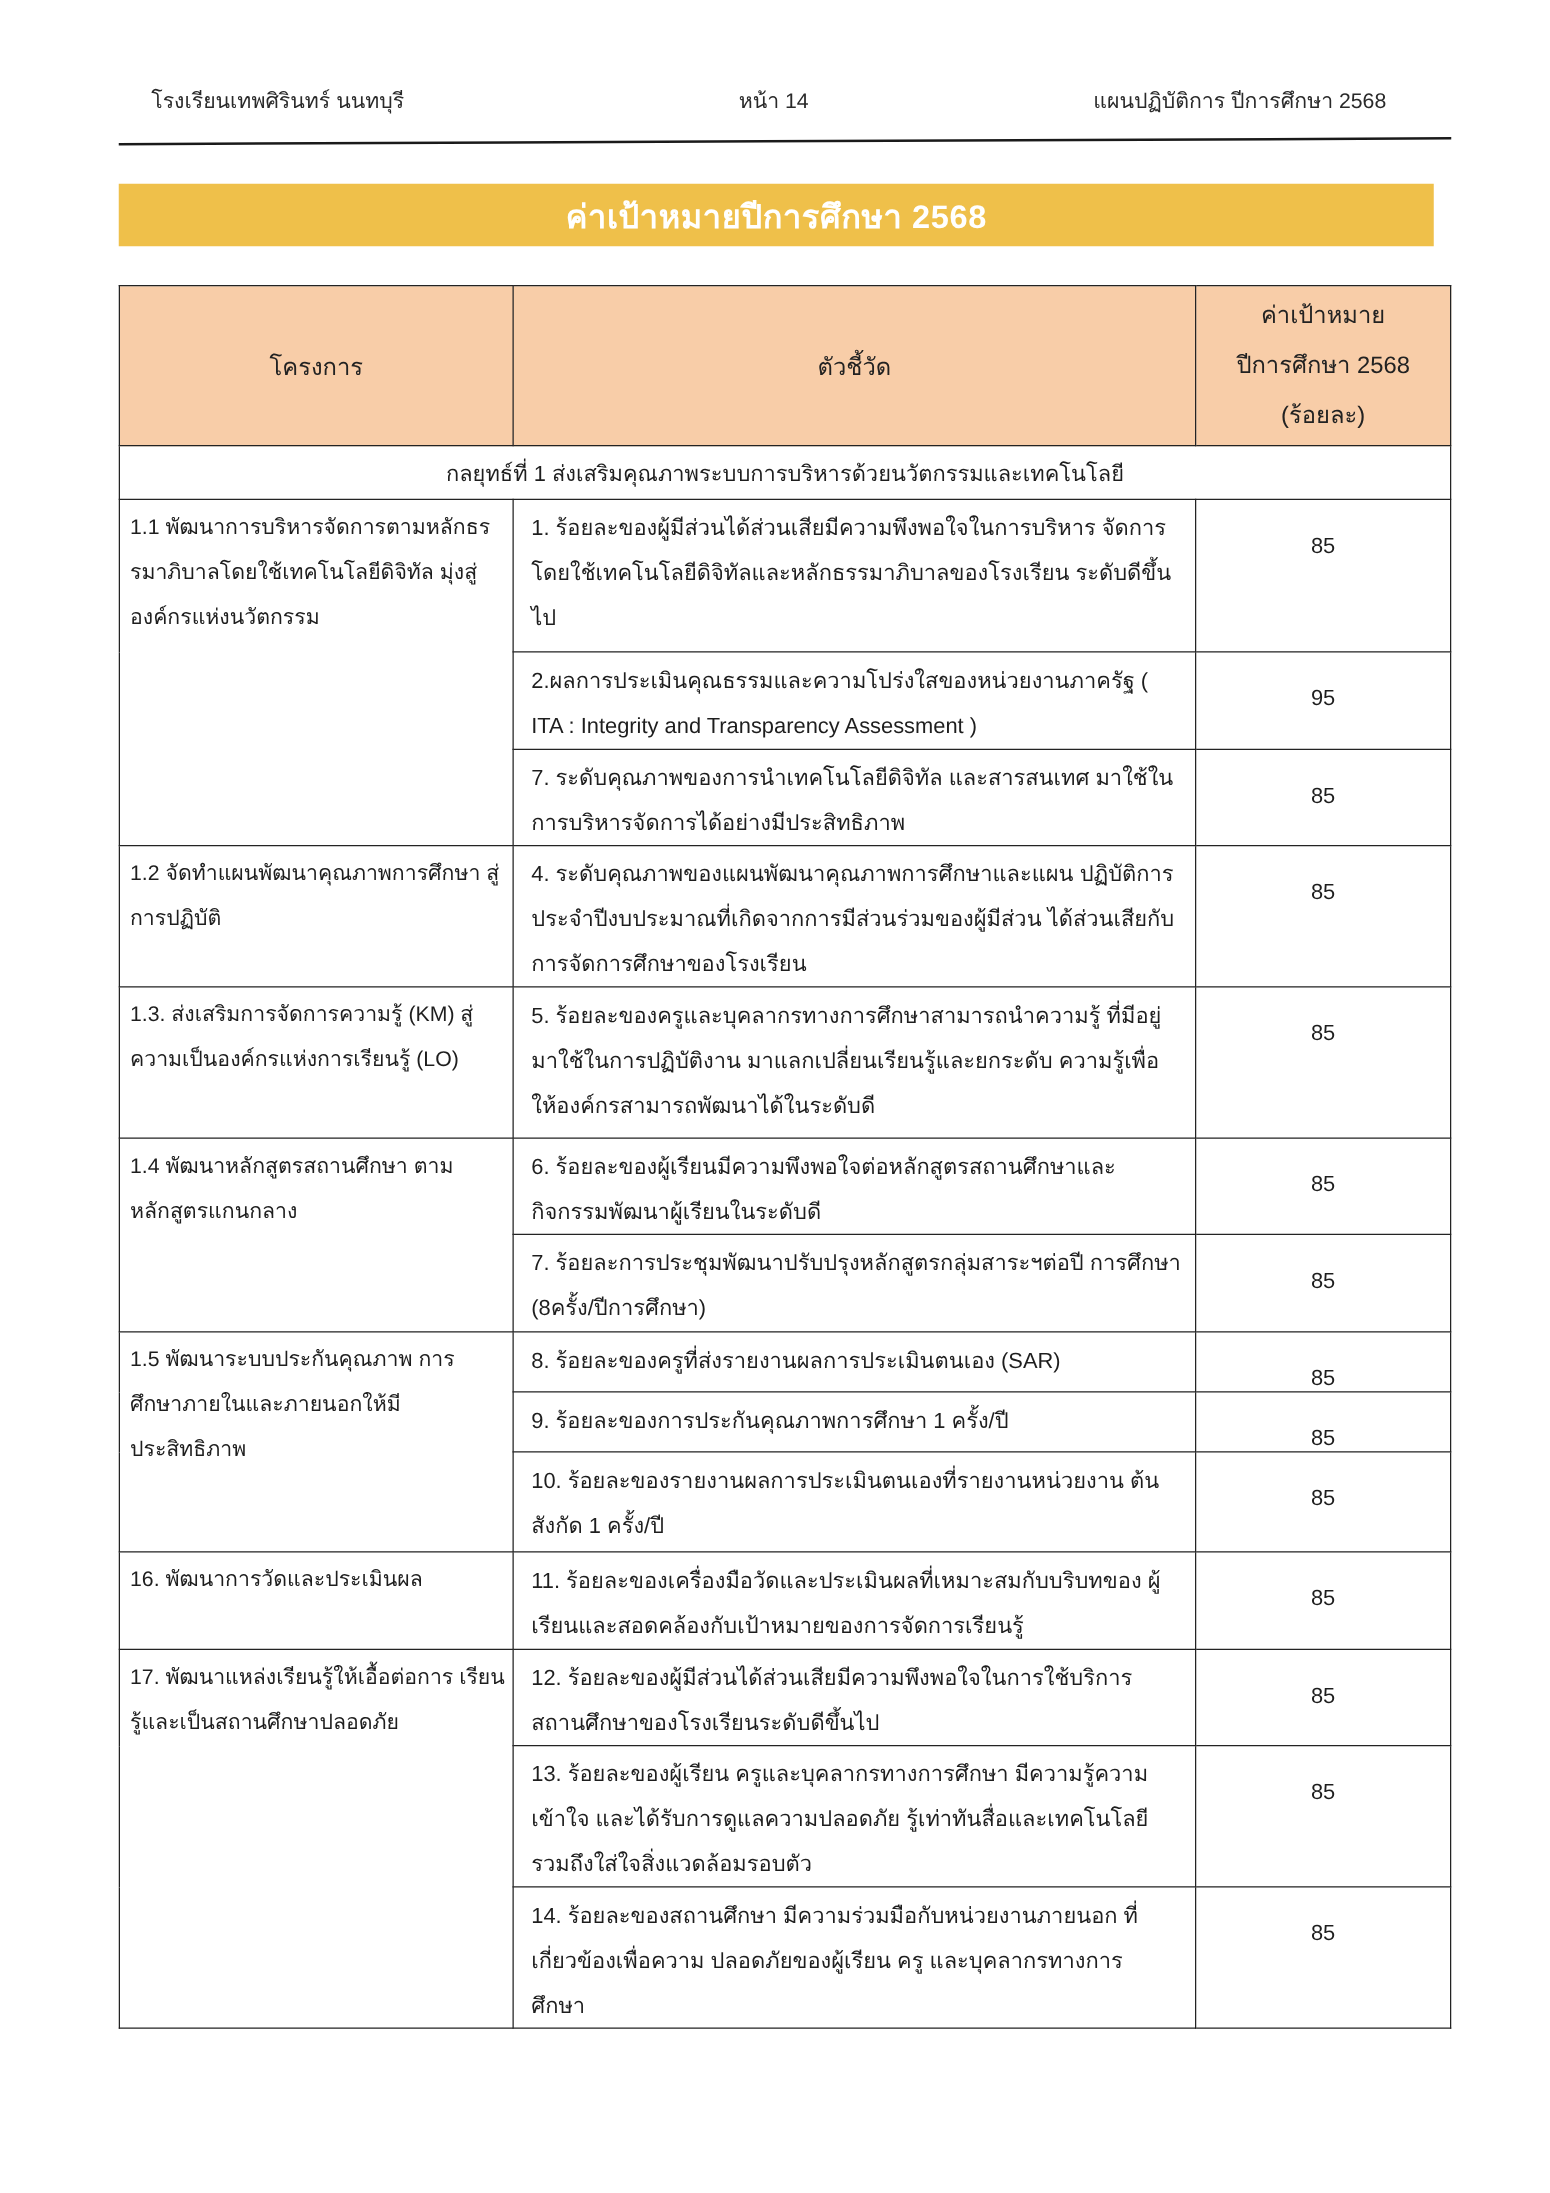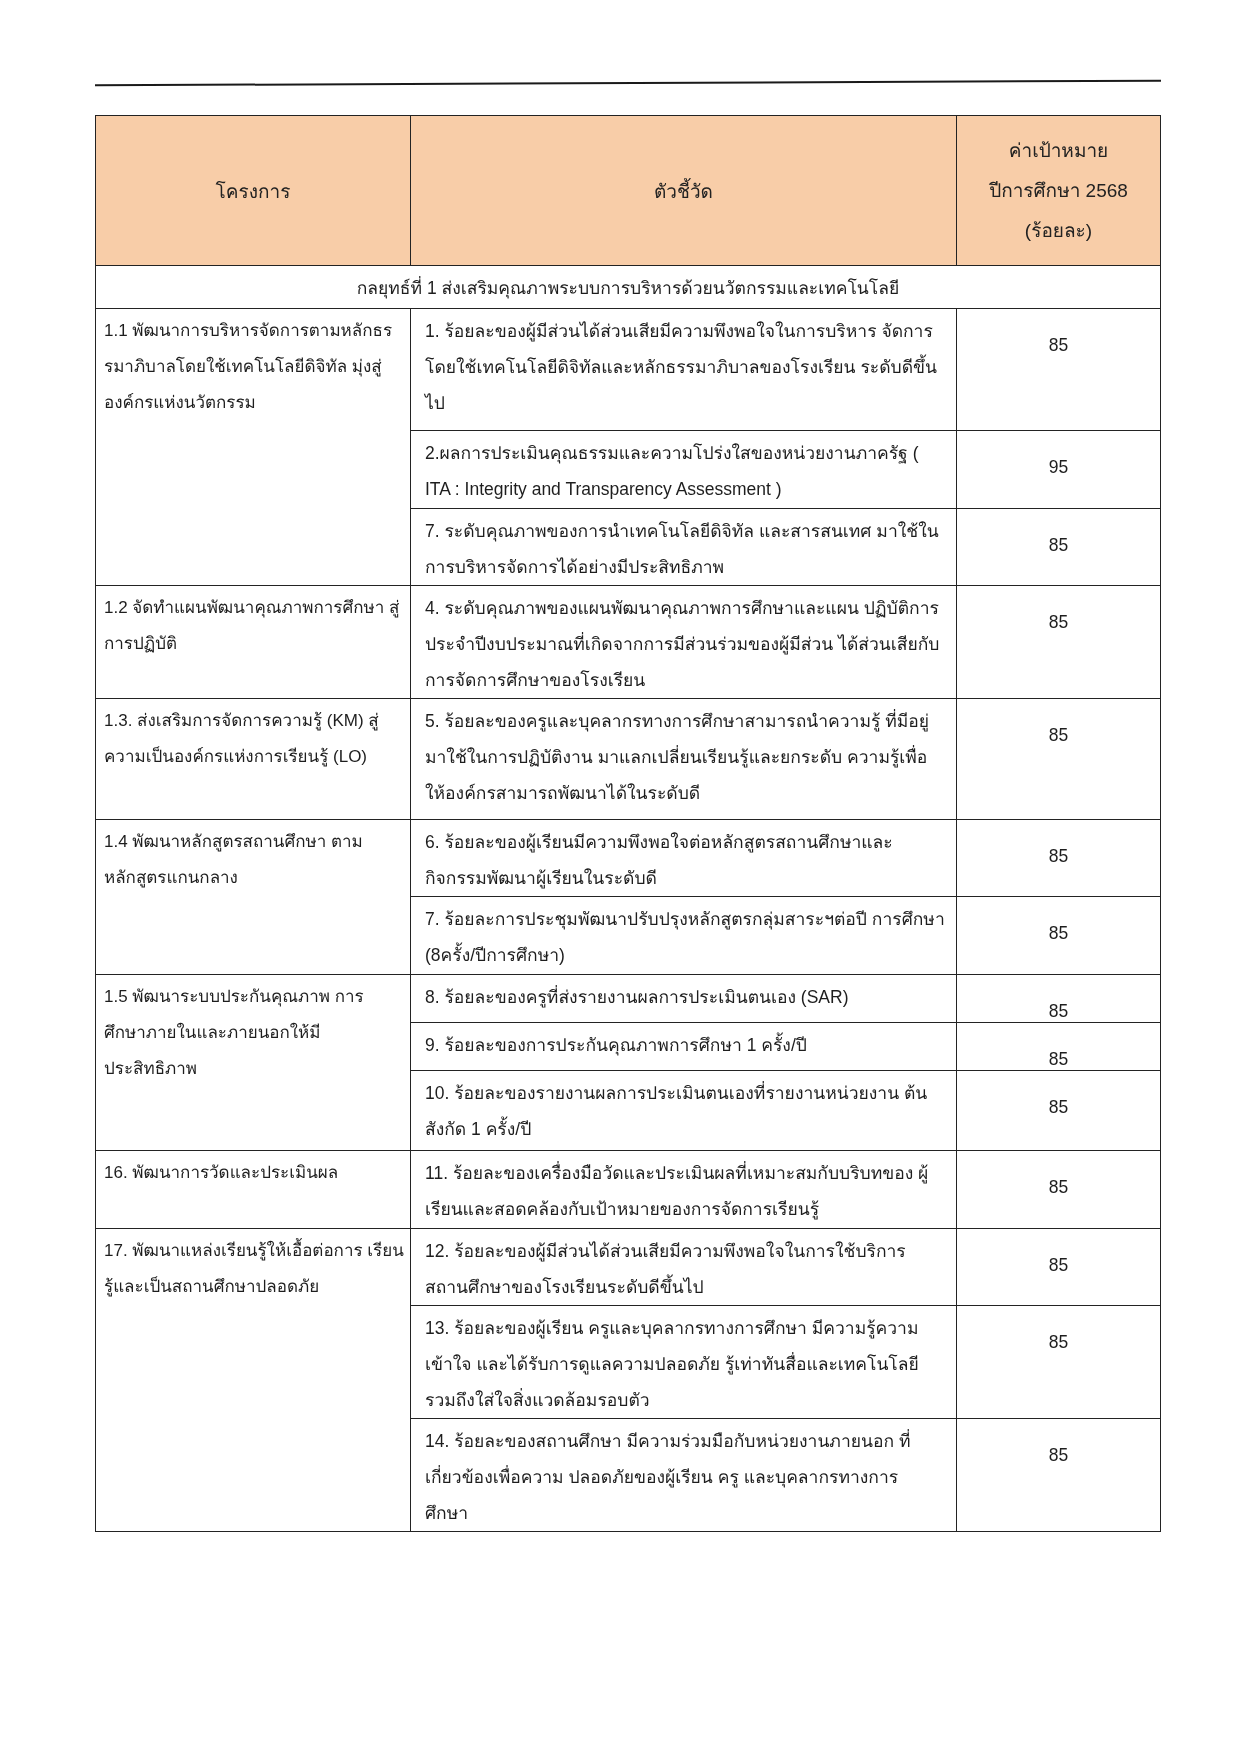--- a/index.html
+++ b/index.html
@@ -37,21 +37,21 @@
     margin-top:31px;
     border-collapse:collapse; table-layout:fixed;
     width:1065px;
   }
   col.c-project { width:315px; }
   col.c-indicator { width:546px; }
   col.c-target { width:204px; }
   th, td { border:1.5px solid #232323; vertical-align:top; }
   thead th {
     background:#f8cda8; font-weight:normal; font-size:19px;
-    vertical-align:middle; text-align:center; height:150px;
+    vertical-align:middle; text-align:center; height:128px;
     color:#222;
   }
   thead th .tline { line-height:40px; }
   tr.strategy-row td {
     height:43px; vertical-align:middle;
     font-size:17.5px; padding:2px 8px 0 8px;text-align:center;
   }
   td.project {
     font-size:17px; line-height:36px; padding:4px 6px 0 8px;
   }
@@ -60,23 +60,31 @@
   }
   td.target {
     text-align:center; font-size:17.5px; padding-top:26px;
   }
 </style>
 </head>
 <body>
 
 <div class="page">
 
+  <div class="doc-header">
+    <span class="school">โรงเรียนเทพศิรินทร์ นนทบุรี</span>
+    <span class="pageno">หน้า 14</span>
+    <span class="plan">แผนปฏิบัติการ ปีการศึกษา 2568</span>
+  </div>
 
   <div class="header-rule"></div>
 
+  <div class="banner">
+    <span>ค่าเป้าหมายปีการศึกษา 2568</span>
+  </div>
 
   <table class="targets">
     <colgroup>
       <col class="c-project">
         <col class="c-indicator">
         <col class="c-target">
     </colgroup>
     <thead>
       <tr>
         <th>โครงการ</th>

